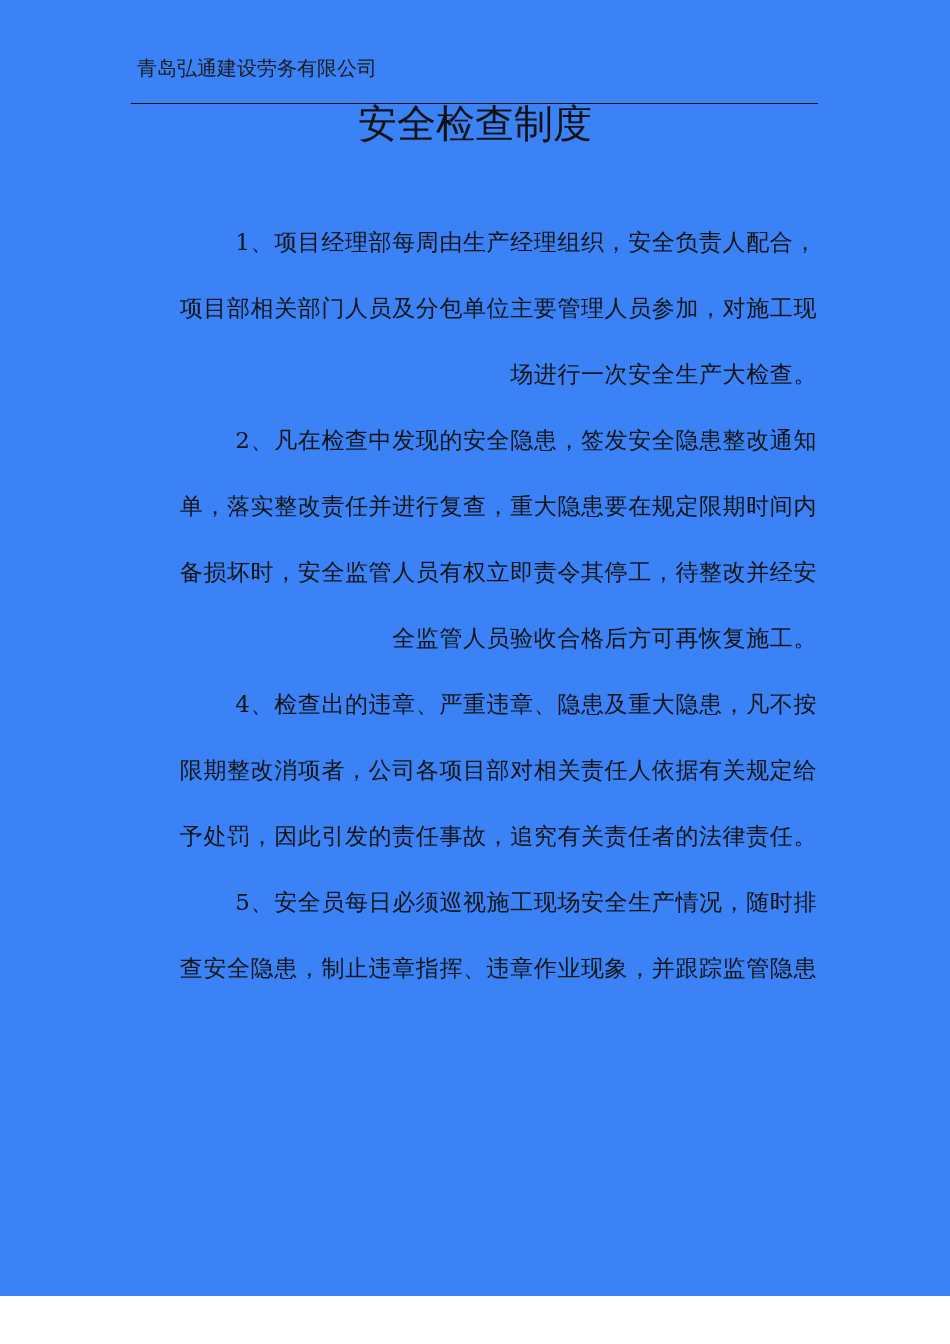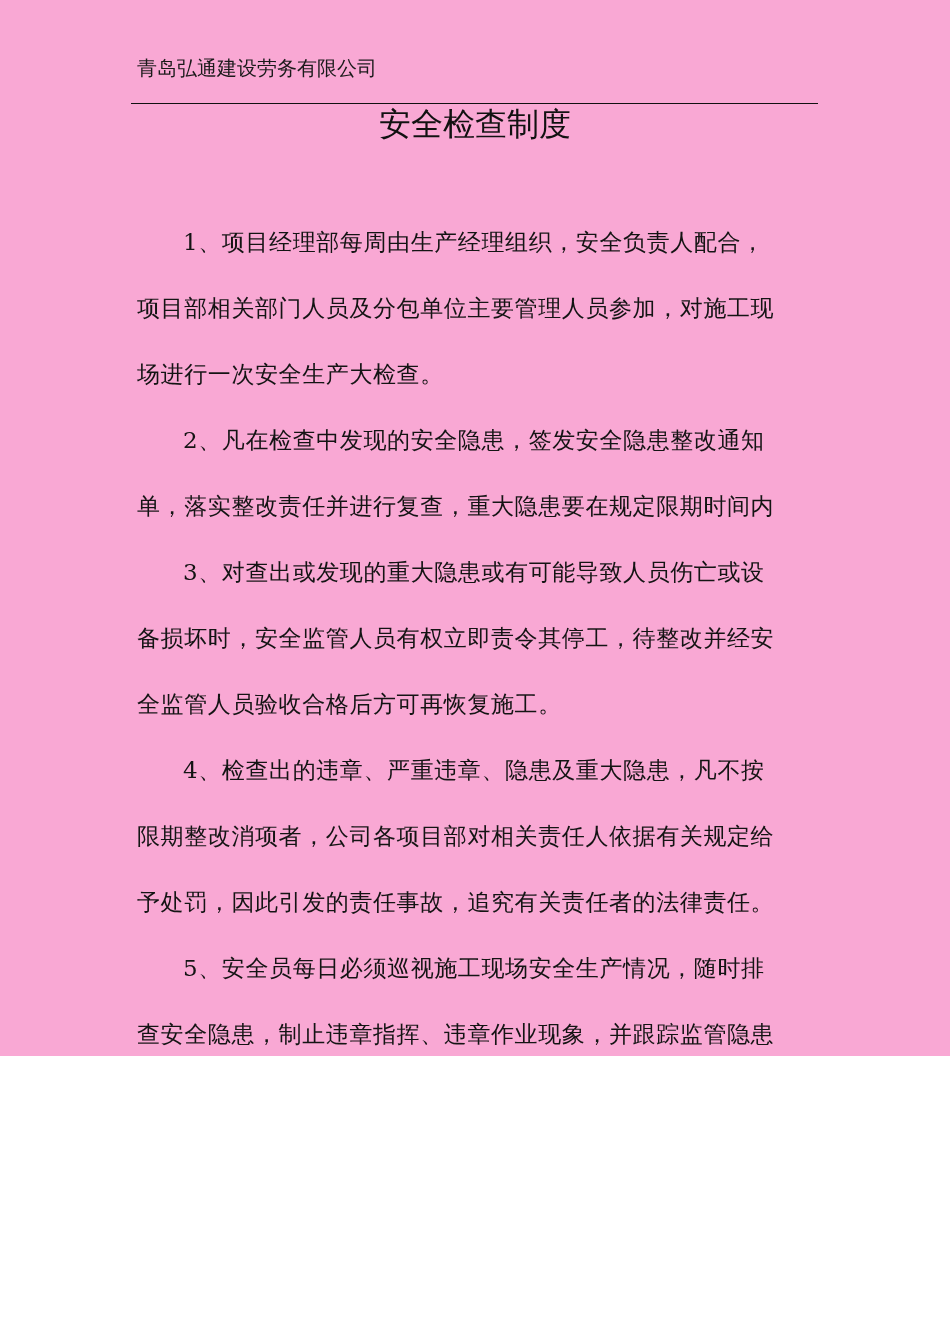--- a/index.html
+++ b/index.html
@@ -12,22 +12,22 @@
       height: 1344px;
       position: relative;
       overflow: hidden;
       font-family: "DejaVu Serif", "Liberation Serif", serif;
       color: #111111;
     }
     .page {
       position: absolute;
       left: 0; top: 0;
       width: 950px;
-      height: 1056px;
-      background: #f9a8d4;
+      height: 1296px;
+      background: #3b82f6;
     }
     .header-company {
       position: absolute;
       left: 137px;
       top: 54px;
       font-size: 20px;
       line-height: 28px;
       letter-spacing: 0px;
       white-space: nowrap;
       color: #1a1a1a;
@@ -39,21 +39,21 @@
       width: 687px;
       height: 0;
       border-top: 1.5px solid #111111;
     }
     .doc-title {
       position: absolute;
       left: 0;
       width: 950px;
       top: 102px;
       text-align: center;
-      font-size: 32px;
+      font-size: 39px;
       line-height: 44px;
       white-space: nowrap;
       color: #111111;
     }
     .body {
       position: absolute;
       left: 137px;
       top: 220px;
       width: 680px;
     }
@@ -61,20 +61,21 @@
       margin: 0;
     }
     .line {
       display: block;
       font-size: 23px;
       height: 66px;
       line-height: 44px;
       white-space: nowrap;
       letter-spacing: 0.6px;
       color: #141414;
+      text-align: right;
     }
     .line.first {
       padding-left: 46px;
     }
   </style>
 </head>
 <body>
 
 <div class="page">
 
@@ -90,21 +91,20 @@
       <span class="line">项目部相关部门人员及分包单位主要管理人员参加，对施工现</span>
       <span class="line">场进行一次安全生产大检查。</span>
     </div>
 
     <div class="para">
       <span class="line first">2、凡在检查中发现的安全隐患，签发安全隐患整改通知</span>
       <span class="line">单，落实整改责任并进行复查，重大隐患要在规定限期时间内</span>
     </div>
 
     <div class="para">
-      <span class="line first">3、对查出或发现的重大隐患或有可能导致人员伤亡或设</span>
       <span class="line">备损坏时，安全监管人员有权立即责令其停工，待整改并经安</span>
       <span class="line">全监管人员验收合格后方可再恢复施工。</span>
     </div>
 
     <div class="para">
       <span class="line first">4、检查出的违章、严重违章、隐患及重大隐患，凡不按</span>
       <span class="line">限期整改消项者，公司各项目部对相关责任人依据有关规定给</span>
       <span class="line">予处罚，因此引发的责任事故，追究有关责任者的法律责任。</span>
     </div>
 

